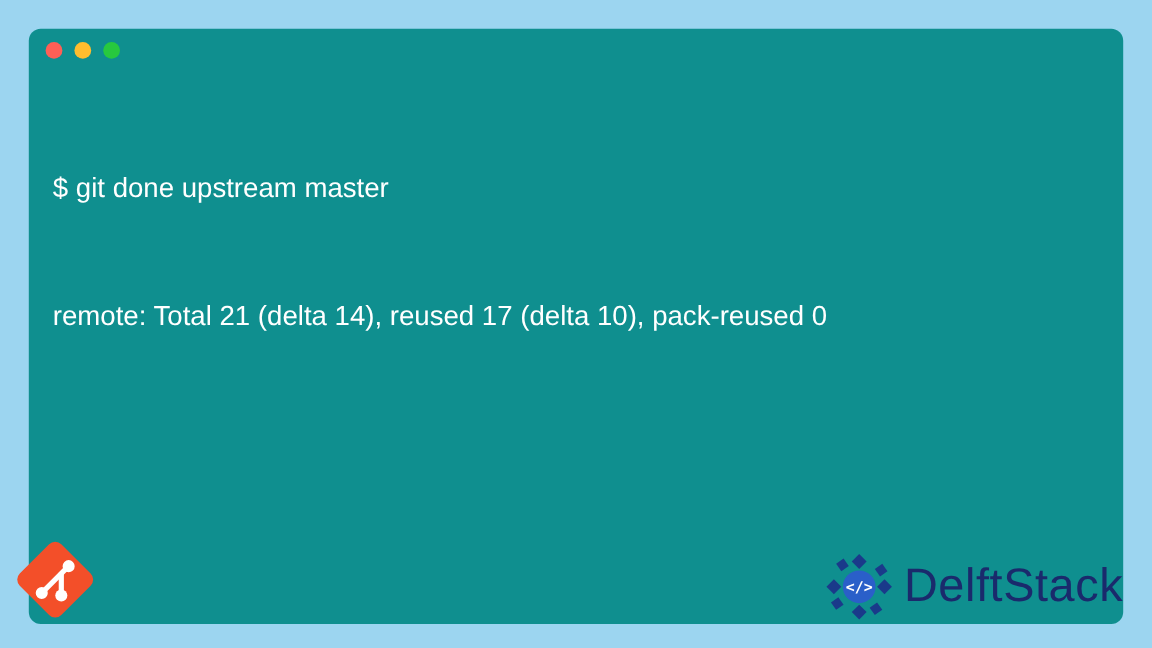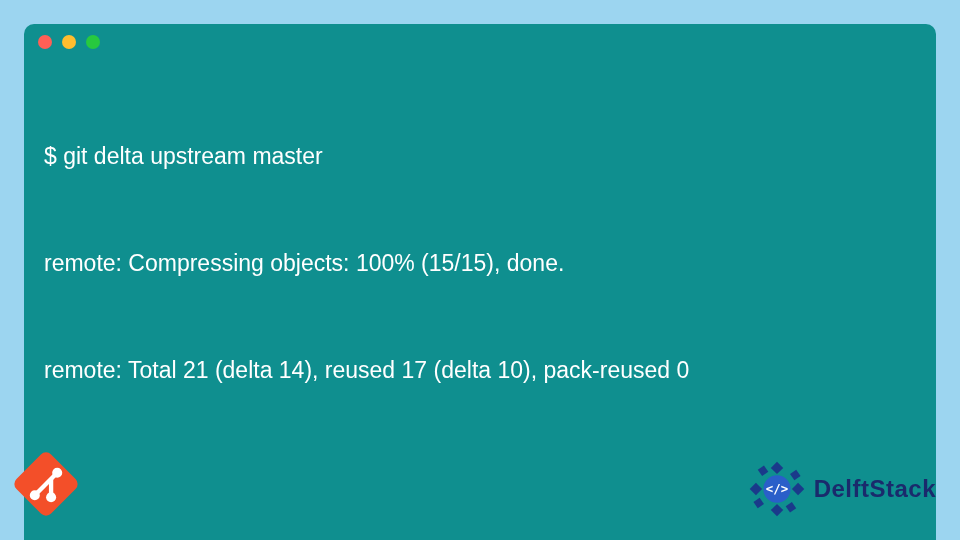--- a/index.html
+++ b/index.html
@@ -51,22 +51,22 @@
   }
   .footer-right {
     position: absolute;
     right: 24px;
     bottom: 20px;
     display: flex;
     align-items: center;
     gap: 6px;
   }
   .delft-text {
-    font-size: 24px;
-    font-weight: 700;
+    font-size: 39px;
+    font-weight: 400;
     color: #1a2a6c;
     letter-spacing: 0.5px;
   }
   .git-logo {
     width: 72px;
     height: 72px;
   }
   .delft-logo {
     width: 62px;
     height: 62px;
@@ -75,22 +75,21 @@
 </head>
 <body>
 
 <div class="terminal">
   <div class="titlebar">
     <span class="dot red"></span>
     <span class="dot yellow"></span>
     <span class="dot green"></span>
   </div>
   <div class="term-body">
-    <span class="term-line">$ git delta upstream master</span>
-    <span class="term-line">remote: Compressing objects: 100% (15/15), done.</span>
+    <span class="term-line">$ git done upstream master</span>
     <span class="term-line">remote: Total 21 (delta 14), reused 17 (delta 10), pack-reused 0</span>
     
     
     
     
   </div>
 </div>
 
 <div class="footer-left">
   <svg class="git-logo" viewBox="0 0 100 100">

